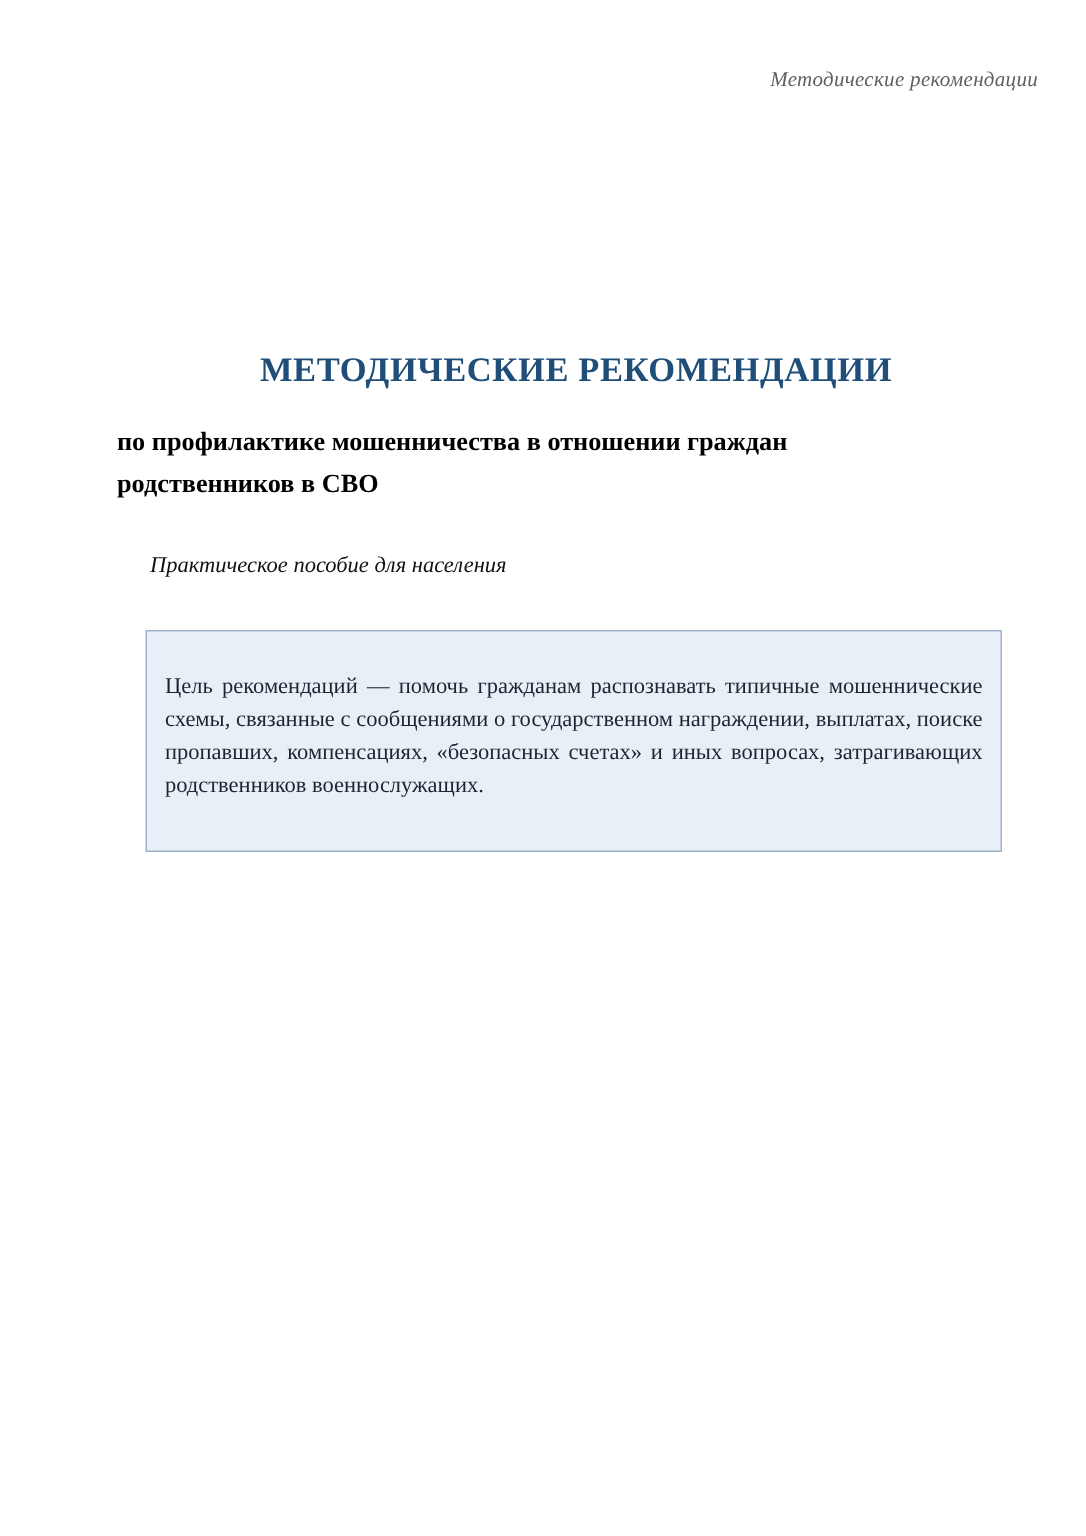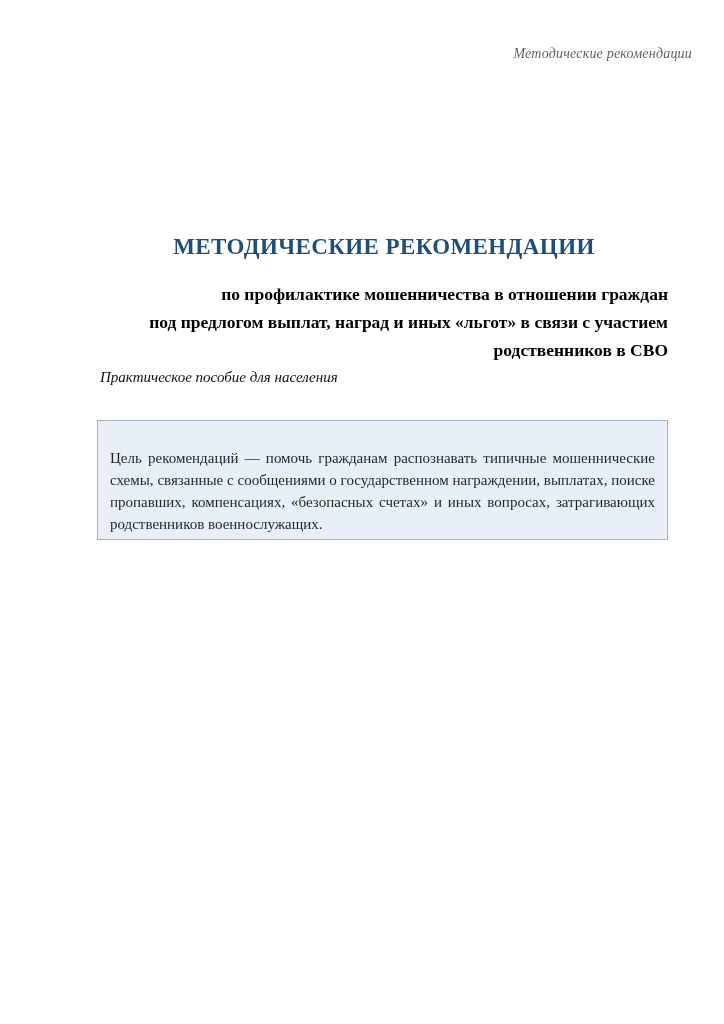--- a/index.html
+++ b/index.html
@@ -34,21 +34,21 @@
     font-size: 23px;
     font-weight: bold;
     letter-spacing: 0.4px;
     color: var(--title-text, #1f4e79);
   }
   .doc-subtitle {
     position: absolute;
     top: 280px;
     left: 78px;
     width: 590px;
-    text-align: right;
+    text-align: left;
     font-size: 17.5px;
     font-weight: bold;
     line-height: 28px;
     color: #000000;
   }
   .tagline {
     position: absolute;
     top: 369px;
     left: 100px;
     width: 568px;
@@ -57,21 +57,21 @@
     color: #111111;
   }
   .info-box {
     position: absolute;
     top: 420px;
     left: 97px;
     width: 571px;
     box-sizing: border-box;
     background: var(--box-bg, #e9eff7);
     border: 1px solid var(--box-border, #9db4cc);
-    padding: 26px 12px 4px 12px;
+    padding: 26px 12px 32px 12px;
   }
   .info-box p {
     margin: 0 0 8px 0;
     font-size: 15px;
     line-height: 22px;
     text-align: justify;
     color: var(--body-text, #1c2430);
   }
   .info-box p:last-child {
     margin-bottom: 0;
@@ -99,21 +99,20 @@
 <body>
 
 <div class="page">
 
   <div class="running-header">Методические рекомендации</div>
 
   <div class="doc-title">МЕТОДИЧЕСКИЕ РЕКОМЕНДАЦИИ</div>
 
   <div class="doc-subtitle">
     <div>по профилактике мошенничества в отношении граждан</div>
-    <div>под предлогом выплат, наград и иных «льгот» в связи с участием</div>
     <div>родственников в СВО</div>
   </div>
 
   <div class="tagline">Практическое пособие для населения</div>
 
   <div class="info-box">
     <p>Цель рекомендаций — помочь гражданам распознавать типичные мошеннические схемы, связанные с сообщениями о государственном награждении, выплатах, поиске пропавших, компенсациях, «безопасных счетах» и иных вопросах, затрагивающих родственников военнослужащих.</p>
   </div>
 
   <div class="year-line">2026 г.</div>

